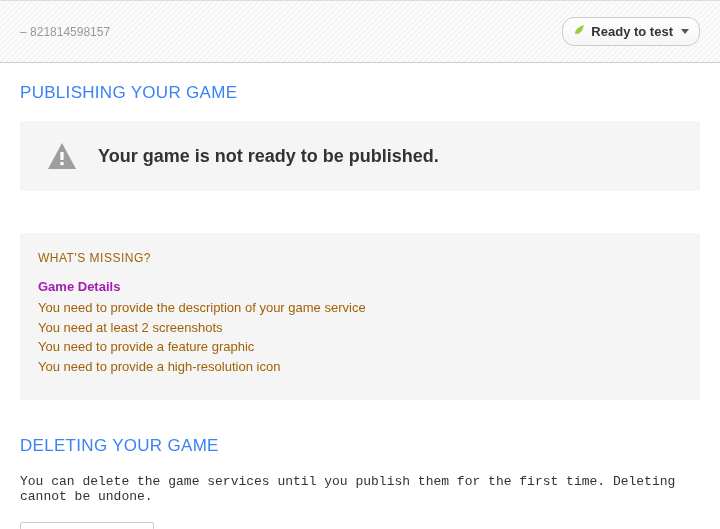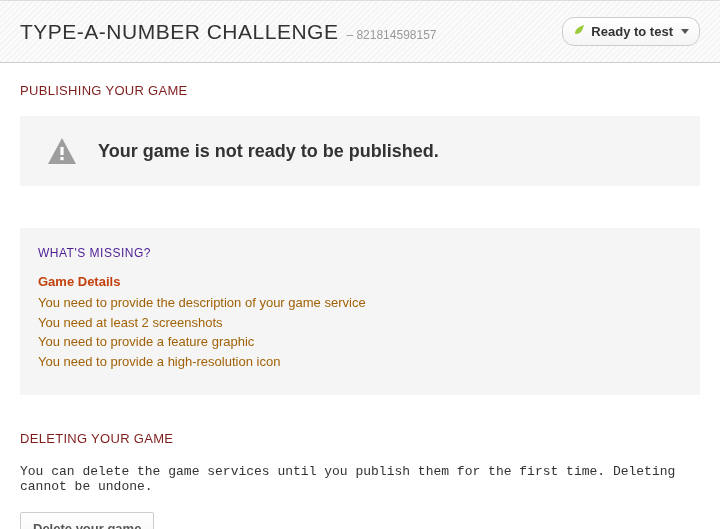--- a/index.html
+++ b/index.html
@@ -51,23 +51,23 @@
     .leaf-icon { color: #8bc34a; font-size: 12px; }
     .caret { 
       width: 0; height: 0;
       border-left: 4px solid transparent;
       border-right: 4px solid transparent;
       border-top: 5px solid #555;
       margin-left: 2px;
     }
     .content { padding: 20px; }
     .section-title {
-      font-size: 13px;
+      font-size: 17px;
       font-weight: normal;
-      color: #7f1d1d;
+      color: #3b82f6;
       margin-bottom: 18px;
       letter-spacing: 0.3px;
     }
     .alert-box {
       background: #f5f5f5;
       padding: 22px 28px;
       display: flex;
       align-items: center;
       gap: 22px;
       margin-bottom: 42px;
@@ -78,26 +78,26 @@
       font-weight: bold;
       color: #333;
     }
     .missing-box {
       background: #f5f5f5;
       padding: 18px 18px 24px 18px;
       margin-bottom: 36px;
     }
     .missing-title {
       font-size: 12px;
-      color: #4c1d95;
+      color: #a16207;
       letter-spacing: 0.5px;
       margin-bottom: 14px;
     }
     .game-details-link {
-      color: #c2410c;
+      color: #a21caf;
       font-size: 13px;
       font-weight: bold;
       margin-bottom: 4px;
       display: block;
       cursor: pointer;
     }
     .missing-item {
       font-size: 13px;
       color: #a16207;
       line-height: 1.5;
@@ -118,21 +118,20 @@
       font-weight: bold;
       color: #555;
       cursor: pointer;
     }
   </style>
 </head>
 <body>
 
 <div class="header">
   <div class="title-wrap">
-    <h1 class="page-title">TYPE-A-NUMBER CHALLENGE</h1>
     <span class="app-id">
       <span>–</span> <span>821814598157</span>
     </span>
   </div>
   <button class="ready-btn">
     <span class="leaf-icon">
       <svg width="12" height="12" viewBox="0 0 12 12">
           <path d="M2 10 C2 4 8 2 11 1 C10 4 9 10 3 10 Z" fill="#9ccc3c"></path>
         </svg>
     </span>

